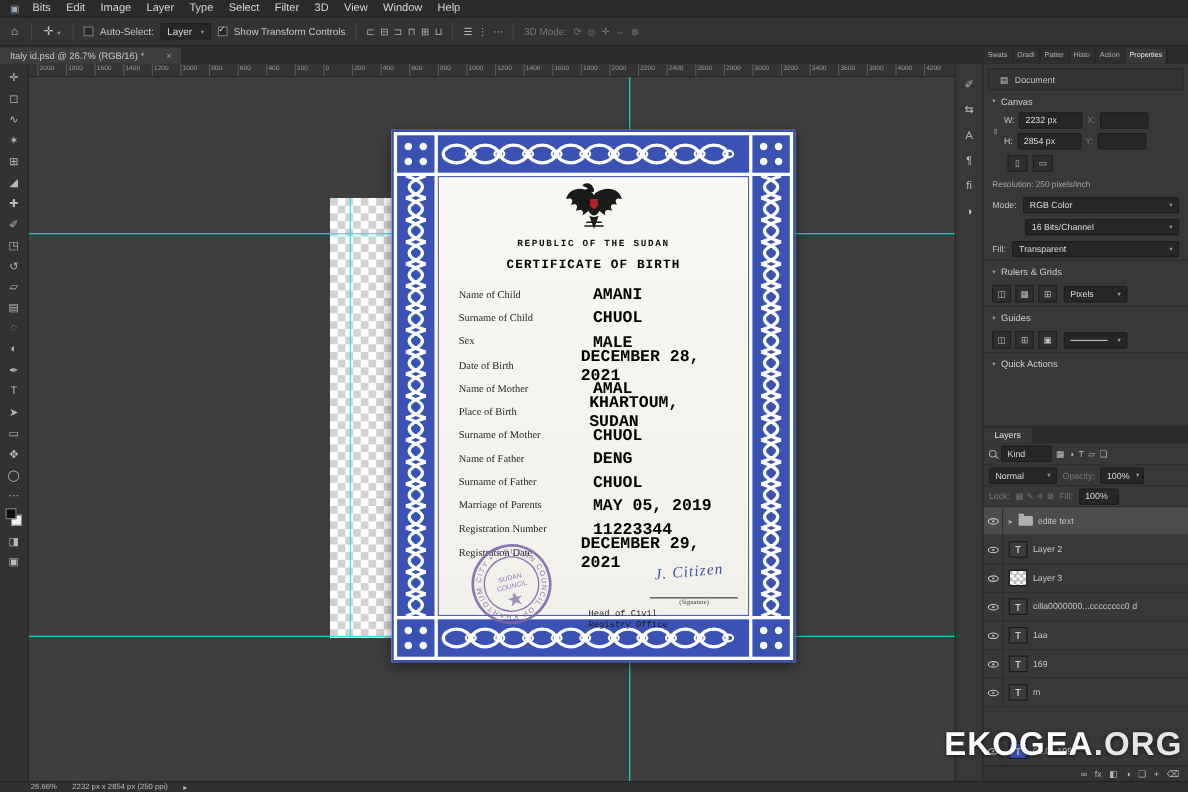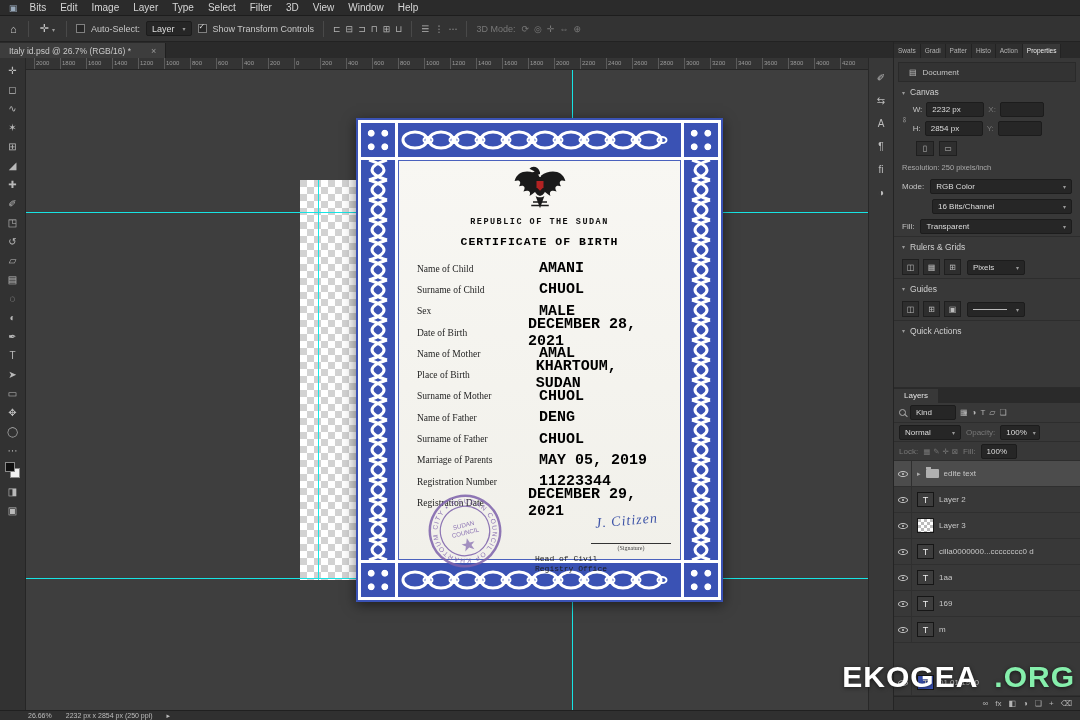--- a/index.html
+++ b/index.html
@@ -144,21 +144,21 @@
   .lp-footer{height:14px;background:#333;border-top:1px solid #262626;display:flex;align-items:center;
     justify-content:flex-end;gap:7px;padding:0 8px;color:#b5b5b5;font-size:8px;}
   .mag{width:7px;height:7px;border:1px solid #aaa;border-radius:50%;position:relative;display:inline-block;}
   .mag::after{content:"";position:absolute;width:4px;height:1px;background:#aaa;transform:rotate(45deg);right:-3px;bottom:-1px;}
 
   
   .status-bar{position:absolute;left:0;right:0;bottom:0;height:10px;background:#303030;border-top:1px solid #202020;
     display:flex;align-items:center;gap:14px;padding-left:28px;color:#bdbdbd;font-size:7px;z-index:30;}
   .watermark{position:absolute;right:5px;top:660px;z-index:40;font-size:30px;font-weight:bold;letter-spacing:1px;
     color:#ffffff;text-shadow:0 1px 4px rgba(0,0,0,.6);}
-  .wm-green{color:#86efac;margin-left:16px;}
+  .wm-green{color:#e5e5e5;}
 </style>
 </head>
 <body>
 
 <div class="app">
 
   <div class="menu-bar">
     <span class="app-ic">▣</span>
     <span style="display:flex">
         <span class="menu-item">Bits</span>

